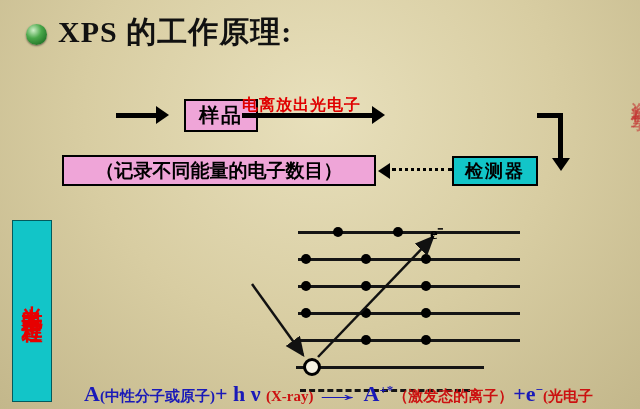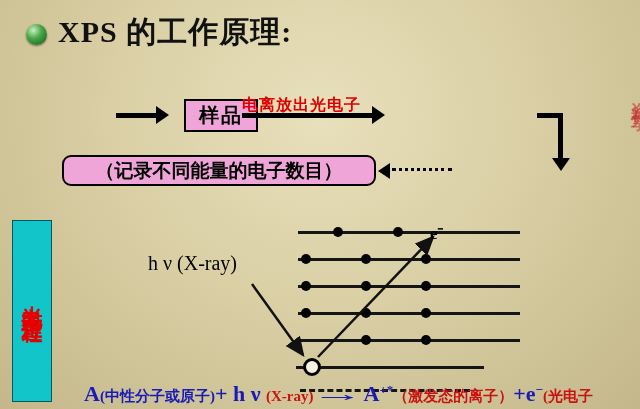--- a/index.html
+++ b/index.html
@@ -17,21 +17,21 @@
     font-weight:bold;font-size:30px;color:#111;letter-spacing:1px;white-space:nowrap;}
   
   .box{position:absolute;display:flex;align-items:center;justify-content:center;
     border:2px solid #000;font-weight:bold;color:#000;box-sizing:border-box;white-space:nowrap;}
   .pink{background:#efa5d8;}
   .cyan{background:#12c5c8;}
   #box-xray{left:28px;top:99px;width:88px;height:33px;font-family:"Liberation Serif",serif;font-size:23px;}
   #box-sample{left:168px;top:99px;width:74px;height:33px;font-size:20px;letter-spacing:2px;margin-left:16px;}
   #box-analyzer{left:385px;top:99px;width:152px;height:33px;font-size:21px;letter-spacing:2px;}
   #box-detector{left:452px;top:156px;width:86px;height:30px;font-size:18px;letter-spacing:2px;}
-  #box-record{left:62px;top:155px;width:314px;height:31px;font-size:19px;border-radius:9px;}
+  #box-record{left:62px;top:155px;width:314px;height:31px;font-size:19px;}
   
   .aline{position:absolute;background:#000;}
   .head-r{position:absolute;width:0;height:0;border-top:9px solid transparent;border-bottom:9px solid transparent;border-left:13px solid #000;}
   .head-l{position:absolute;width:0;height:0;border-top:8px solid transparent;border-bottom:8px solid transparent;border-right:12px solid #000;}
   .head-d{position:absolute;width:0;height:0;border-left:9px solid transparent;border-right:9px solid transparent;border-top:13px solid #000;}
   #a1-line{left:116px;top:113px;width:42px;height:5px;}
   #a1-head{left:156px;top:106px;}
   #a2-line{left:242px;top:113px;width:132px;height:5px;}
   #a2-head{left:372px;top:106px;}
   #ion-label{position:absolute;left:242px;top:95px;color:#e00000;font-weight:bold;font-size:16px;letter-spacing:1px;white-space:nowrap;z-index:5;}
@@ -79,20 +79,21 @@
 
   <div id="a1-line" class="aline"></div>
   <div id="a1-head" class="head-r"></div>
   <div id="box-sample" class="box pink">样品</div>
   <div id="a2-line" class="aline"></div>
   <div id="a2-head" class="head-r"></div>
   <div id="ion-label">电离放出光电子</div>
   <div id="elbow-h" class="aline"></div>
   <div id="elbow-v" class="aline"></div>
   <div id="elbow-head" class="head-d"></div>
+  <div id="box-detector" class="box cyan">检测器</div>
   <div id="box-record" class="box pink">（记录不同能量的电子数目）</div>
   <div id="dotted-line"></div>
   <div id="dotted-head" class="head-l"></div>
 
   <div id="banner">光电子产生过程：</div>
 
   <div id="levels-layer">
       <div class="level-line" style="left: 298px; top: 231px; width: 222px;"></div>
       <div class="dot" style="left: 333px; top: 227px;"></div>
       <div class="dot" style="left: 393px; top: 227px;"></div>
@@ -117,20 +118,19 @@
     </div>
   <svg id="arrows" width="640" height="409">
     <defs>
       <marker id="mh" markerWidth="9" markerHeight="8" refX="7" refY="3.5" orient="auto">
         <path d="M0,0 L8,3.5 L0,7 Z" fill="#111"></path>
       </marker>
     </defs>
     <line x1="252" y1="284" x2="303" y2="355" stroke="#111" stroke-width="2.5" marker-end="url(#mh)"></line>
     <line x1="318" y1="357" x2="433" y2="237" stroke="#111" stroke-width="2.5" marker-end="url(#mh)"></line>
   </svg>
-  <div id="hv-label">h ν (X-ray)</div>
   <div id="e-label">e⁻</div>
 
   <div id="formula"><span class="fp big blue">A</span><span class="fp small blue">(中性分子或原子)</span><span class="fp big blue">+ h ν </span><span class="fp small red">(X-ray)</span><span class="fp big blue arrow">→</span><span class="fp big blue">A</span><span class="fp sup blue">+*</span><span class="fp small red">（激发态的离子）</span><span class="fp big blue">+e</span><span class="fp sup blue">−</span><span class="fp small red">(光电子</span></div>
 
   <div id="watermark">资料分享</div>
 
 </div>
 
 </body></html>

